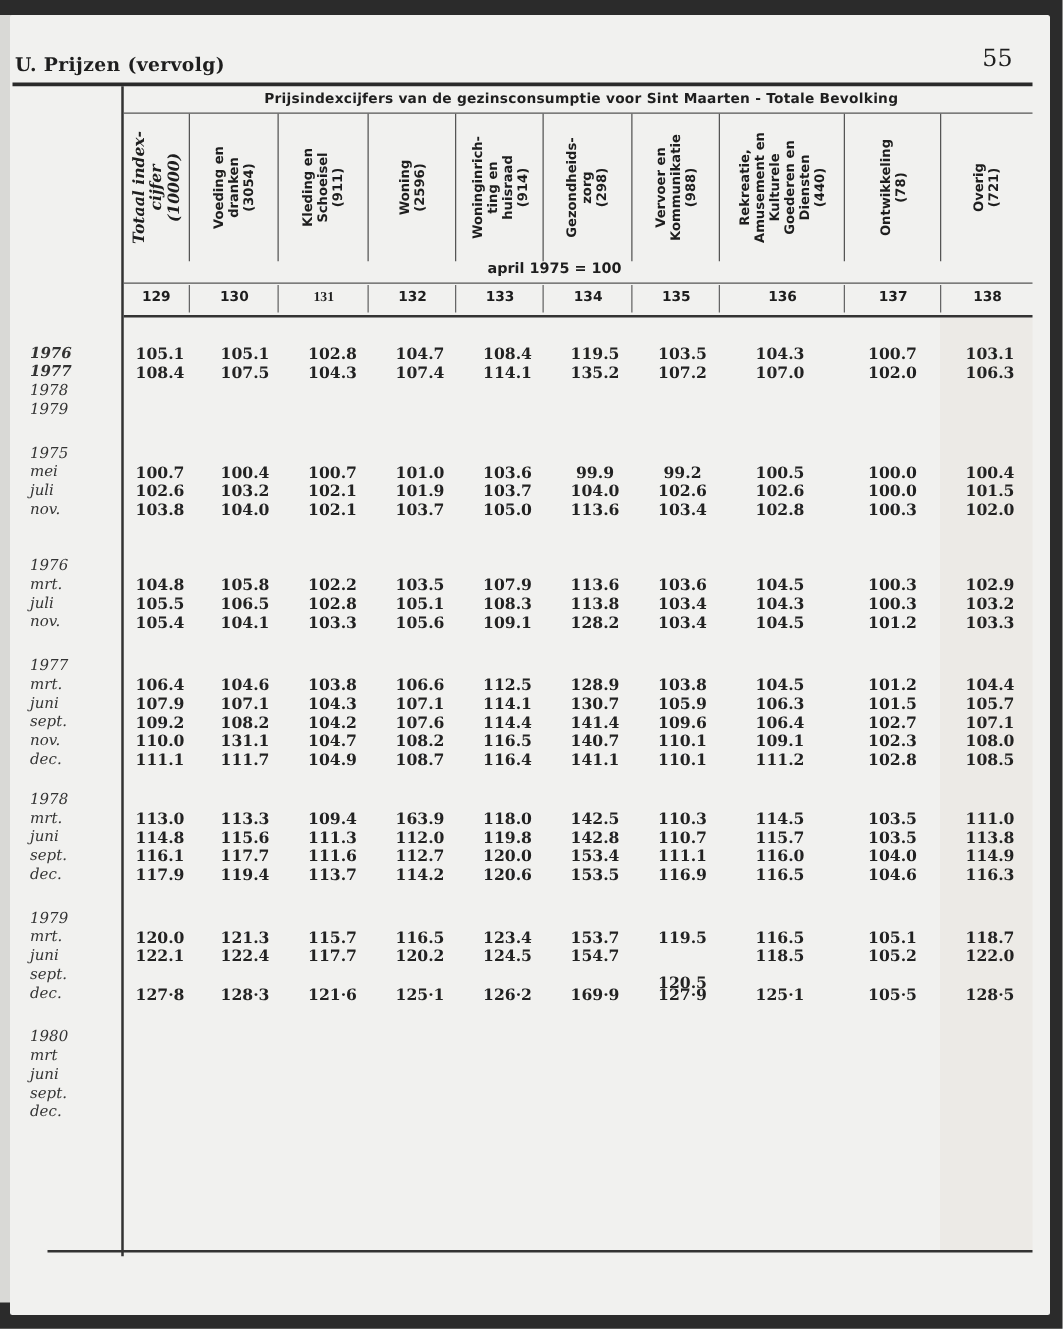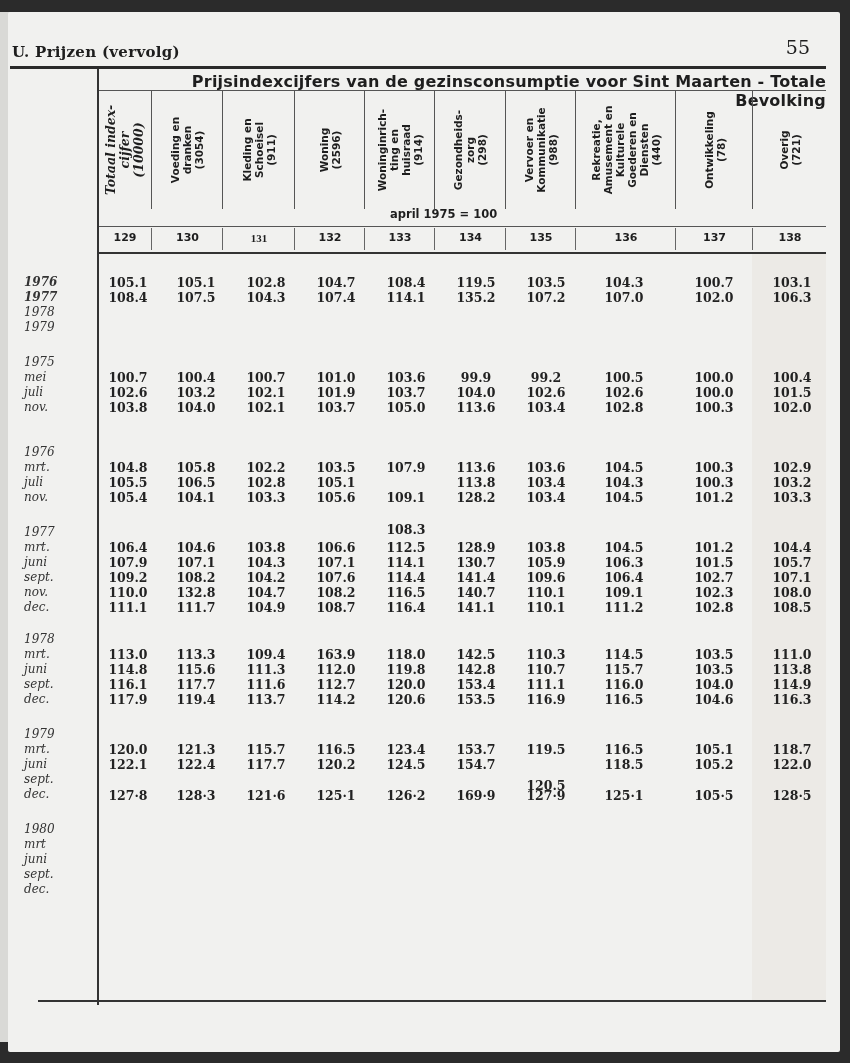--- a/index.html
+++ b/index.html
@@ -4,21 +4,21 @@
 <style>
   html, body { margin:0; padding:0; }
   body { width:850px; height:1063px; background:#2b2b2b; position:relative; overflow:hidden; font-family:"DejaVu Serif", serif; color:#1e1e1e; }
   .page { position:absolute; left:8px; top:12px; width:832px; height:1040px; background:#f1f1ef; border-radius:2px; }
   .leftedge { position:absolute; left:0; top:12px; width:10px; height:1030px; background:#d9d9d6; border-right:1px solid #888; }
   .section-title { position:absolute; left:12px; top:43px; font-size:15px; font-weight:bold; font-family:"DejaVu Serif", serif; letter-spacing:0.3px; }
   .page-number { position:absolute; right:40px; top:36px; font-size:19px; font-family:"DejaVu Serif", serif; }
   .top-rule { position:absolute; left:10px; top:66px; width:816px; height:3px; background:#2a2a2a; }
   .vline-main { position:absolute; left:97px; top:69px; width:2px; height:936px; background:#333; }
   .bottom-rule { position:absolute; left:38px; top:1000px; width:788px; height:2px; background:#333; }
-  .table-title { position:absolute; left:104px; top:72px; width:722px; text-align:right; font-family:"DejaVu Sans", sans-serif; font-size:16px; font-weight:bold; letter-spacing:0.2px; }
+  .table-title { position:absolute; left:104px; top:72px; width:722px; text-align:center; font-family:"DejaVu Sans", sans-serif; font-size:11px; font-weight:bold; letter-spacing:0.2px; }
   .title-rule { position:absolute; left:99px; top:90px; width:727px; height:1px; background:#555; }
   .col-header { position:absolute; top:91px; height:118px; border-left:1px solid #555; display:flex; align-items:center; justify-content:center; }
   .col-header:first-of-type { border-left:none; }
   .rot { transform:rotate(-90deg); white-space:pre; text-align:center; font-family:"DejaVu Sans", sans-serif; font-weight:bold; font-size:10.5px; line-height:12px; }
   .rot.serif { font-family:"DejaVu Serif", serif; font-style:italic; font-size:12.5px; line-height:14px; }
   .base-label { position:absolute; left:390px; top:207px; font-family:"DejaVu Sans", sans-serif; font-weight:bold; font-size:11.5px; }
   .num-rule { position:absolute; left:99px; top:226px; width:727px; height:1px; background:#555; }
   .col-num { position:absolute; top:228px; height:22px; border-left:1px solid #666; text-align:center; font-family:"DejaVu Sans", sans-serif; font-weight:bold; font-size:11px; line-height:20px; }
   .num-bottom { position:absolute; left:99px; top:252px; width:727px; height:2px; background:#333; }
   .rowlabels { position:absolute; left:24px; font-family:"DejaVu Serif", serif; font-style:italic; font-size:12px; line-height:15px; color:#333; }
@@ -186,21 +186,21 @@
     <div class="cell" style="left: 371px; top: 460px;">107.9</div>
     <div class="cell" style="left: 441px; top: 460px;">113.6</div>
     <div class="cell" style="left: 511px; top: 460px;">103.6</div>
     <div class="cell" style="left: 589px; top: 460px;">104.5</div>
     <div class="cell" style="left: 679px; top: 460px;">100.3</div>
     <div class="cell" style="left: 757px; top: 460px;">102.9</div>
     <div class="cell" style="left: 93px; top: 475px;">105.5</div>
     <div class="cell" style="left: 161px; top: 475px;">106.5</div>
     <div class="cell" style="left: 231px; top: 475px;">102.8</div>
     <div class="cell" style="left: 301px; top: 475px;">105.1</div>
-    <div class="cell" style="left: 371px; top: 475px; margin-top: 47px;">108.3</div>
+    <div class="cell" style="left: 371px; top: 475px;">108.3</div>
     <div class="cell" style="left: 441px; top: 475px;">113.8</div>
     <div class="cell" style="left: 511px; top: 475px;">103.4</div>
     <div class="cell" style="left: 589px; top: 475px;">104.3</div>
     <div class="cell" style="left: 679px; top: 475px;">100.3</div>
     <div class="cell" style="left: 757px; top: 475px;">103.2</div>
     <div class="cell" style="left: 93px; top: 490px;">105.4</div>
     <div class="cell" style="left: 161px; top: 490px;">104.1</div>
     <div class="cell" style="left: 231px; top: 490px;">103.3</div>
     <div class="cell" style="left: 301px; top: 490px;">105.6</div>
     <div class="cell" style="left: 371px; top: 490px;">109.1</div>
@@ -241,21 +241,21 @@
     <div class="cell" style="left: 161px; top: 570px;">108.2</div>
     <div class="cell" style="left: 231px; top: 570px;">104.2</div>
     <div class="cell" style="left: 301px; top: 570px;">107.6</div>
     <div class="cell" style="left: 371px; top: 570px;">114.4</div>
     <div class="cell" style="left: 441px; top: 570px;">141.4</div>
     <div class="cell" style="left: 511px; top: 570px;">109.6</div>
     <div class="cell" style="left: 589px; top: 570px;">106.4</div>
     <div class="cell" style="left: 679px; top: 570px;">102.7</div>
     <div class="cell" style="left: 757px; top: 570px;">107.1</div>
     <div class="cell" style="left: 93px; top: 585px;">110.0</div>
-    <div class="cell" style="left: 161px; top: 585px;">132.8</div>
+    <div class="cell" style="left: 161px; top: 585px;">131.1</div>
     <div class="cell" style="left: 231px; top: 585px;">104.7</div>
     <div class="cell" style="left: 301px; top: 585px;">108.2</div>
     <div class="cell" style="left: 371px; top: 585px;">116.5</div>
     <div class="cell" style="left: 441px; top: 585px;">140.7</div>
     <div class="cell" style="left: 511px; top: 585px;">110.1</div>
     <div class="cell" style="left: 589px; top: 585px;">109.1</div>
     <div class="cell" style="left: 679px; top: 585px;">102.3</div>
     <div class="cell" style="left: 757px; top: 585px;">108.0</div>
     <div class="cell" style="left: 93px; top: 600px;">111.1</div>
     <div class="cell" style="left: 161px; top: 600px;">111.7</div>

